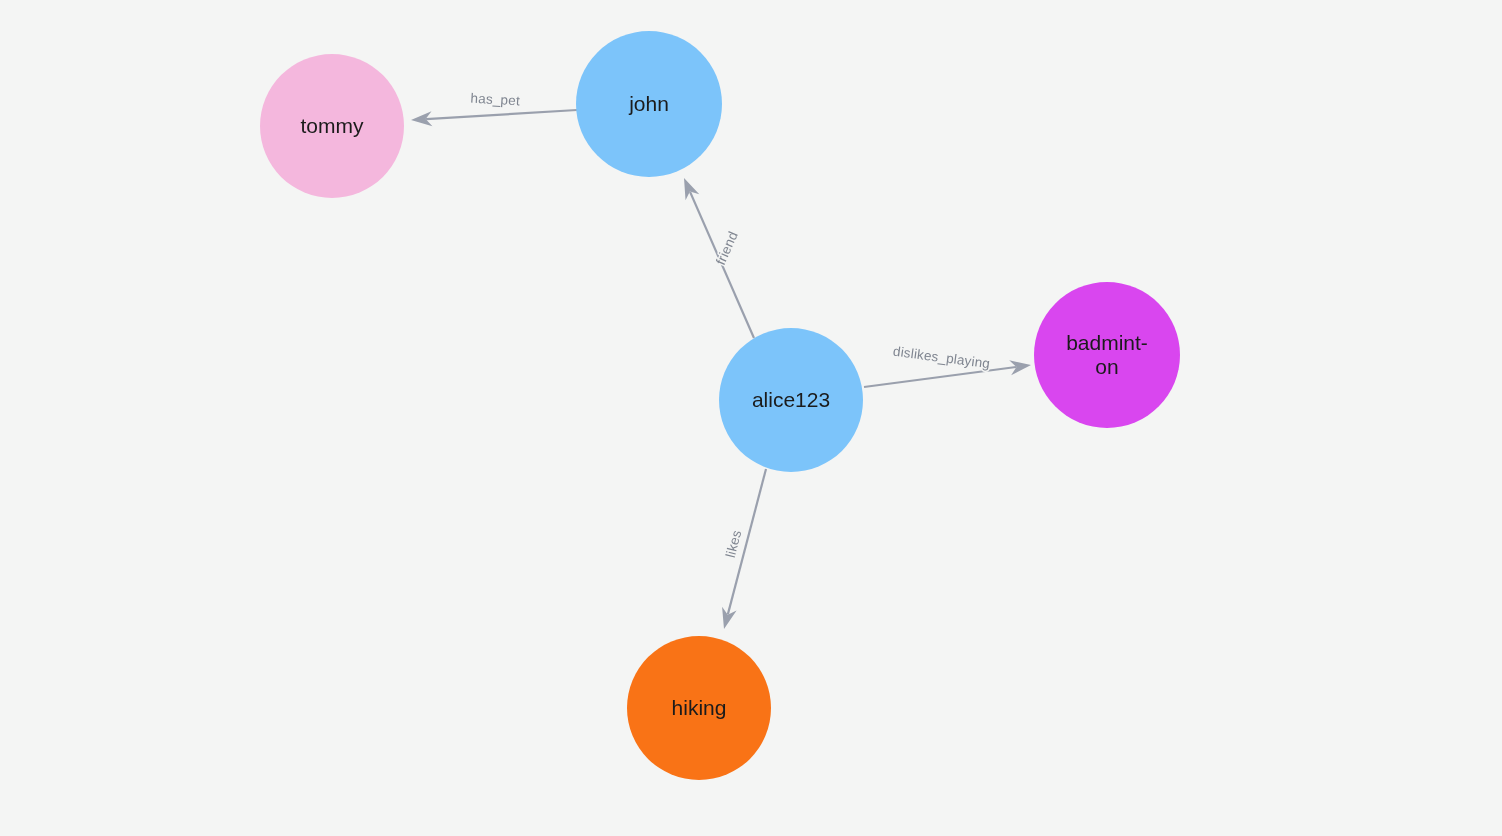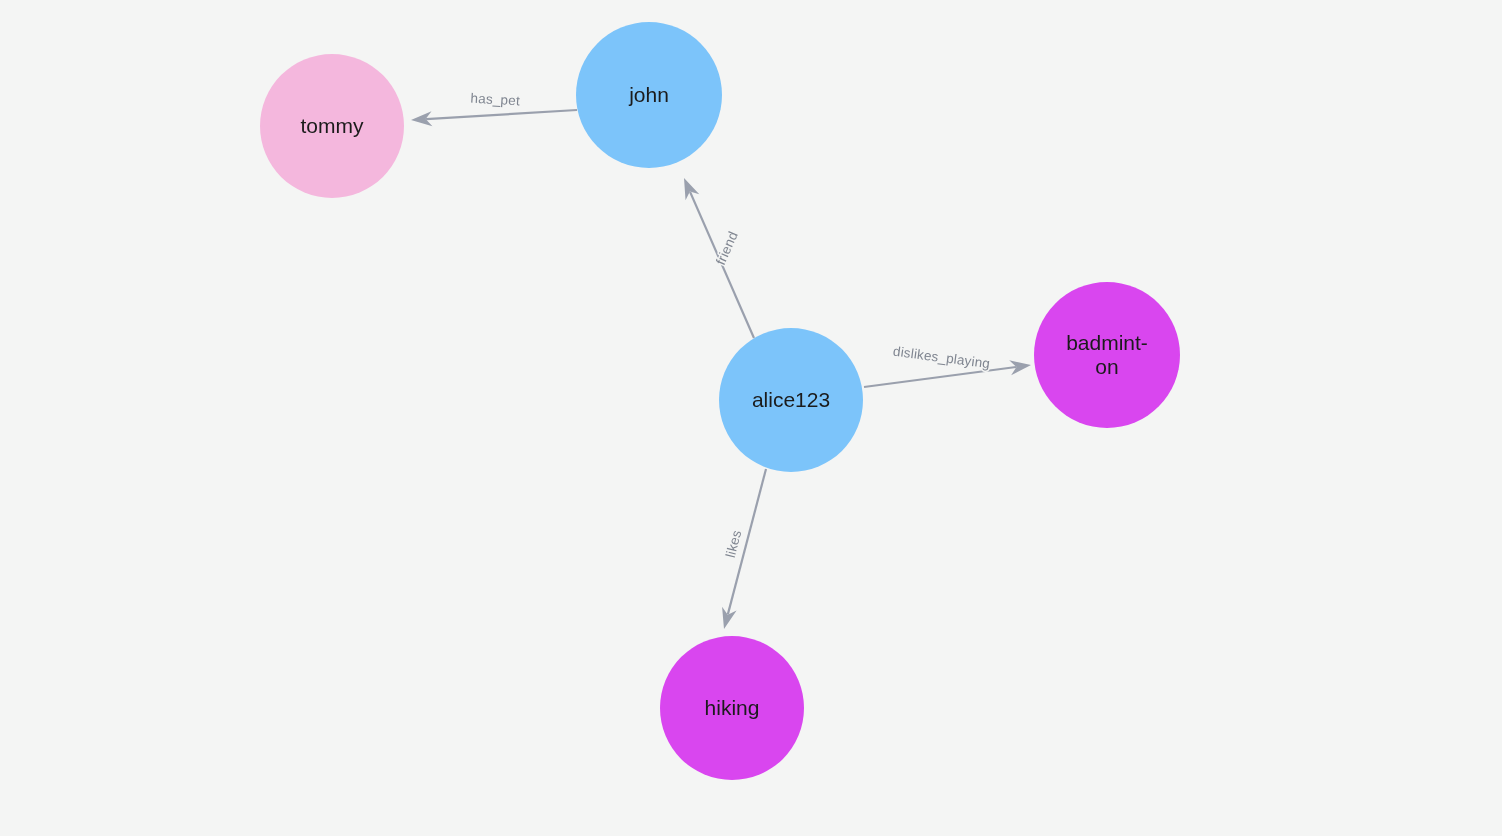--- a/index.html
+++ b/index.html
@@ -92,27 +92,27 @@
       <g>
         <line class="edge-line" x1="766" y1="469" x2="727.838939701591" y2="614.3754678034629" stroke="#9aa0ad"></line>
         <polygon class="edge-head" fill="#9aa0ad" points="724,629 722.0776284563083,606.7839137639411 727.7323024876579,614.7817048089223 736.5860929369999,610.5923856901226"></polygon>
         <text class="edge-label" x="738" y="545" fill="#7f8590" stroke="#f4f5f4" transform="rotate(-75.3 738 545)">likes</text>
       </g>
     </svg>
   <div id="nodes-layer">
       <div class="node" style="left: 260px; top: 54px; width: 144px; height: 144px; background: rgb(244, 183, 221);">
         <span class="node-label" style="color: rgb(27, 27, 27);">tommy</span>
       </div>
-      <div class="node" style="left: 576px; top: 22px; width: 146px; height: 146px; background: rgb(124, 196, 250);">
+      <div class="node" style="left: 576px; top: 31px; width: 146px; height: 146px; background: rgb(124, 196, 250);">
         <span class="node-label" style="color: rgb(27, 27, 27);">john</span>
       </div>
       <div class="node" style="left: 719px; top: 328px; width: 144px; height: 144px; background: rgb(124, 196, 250);">
         <span class="node-label" style="color: rgb(27, 27, 27);">alice123</span>
       </div>
       <div class="node" style="left: 1034px; top: 282px; width: 146px; height: 146px; background: #d946ef;">
         <span class="node-label" style="color: rgb(27, 27, 27);">badmint-
 on</span>
       </div>
-      <div class="node" style="left: 660px; top: 636px; width: 144px; height: 144px; background: #d946ef;">
+      <div class="node" style="left: 627px; top: 636px; width: 144px; height: 144px; background: #f97316;">
         <span class="node-label" style="color: rgb(27, 27, 27);">hiking</span>
       </div>
     </div>
 </div>
 
 </body></html>

